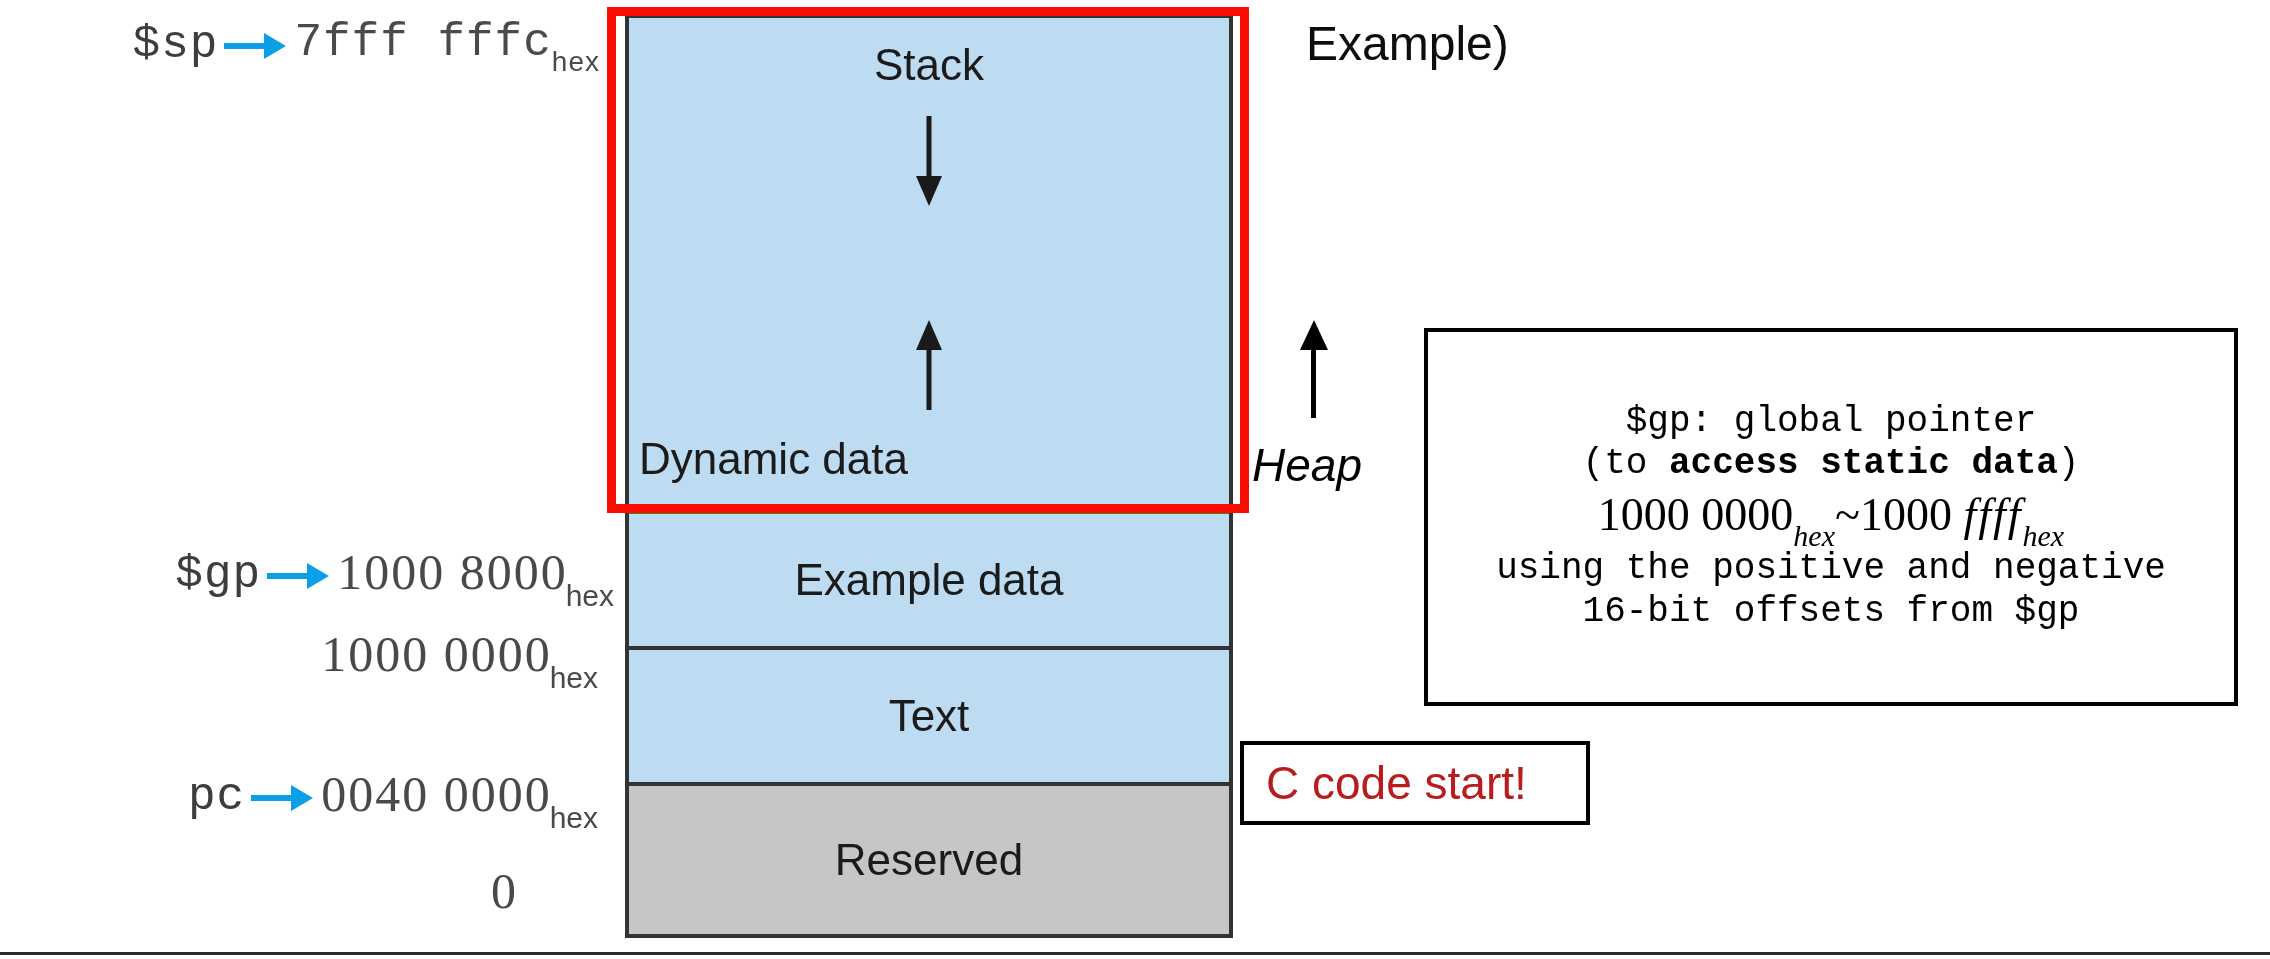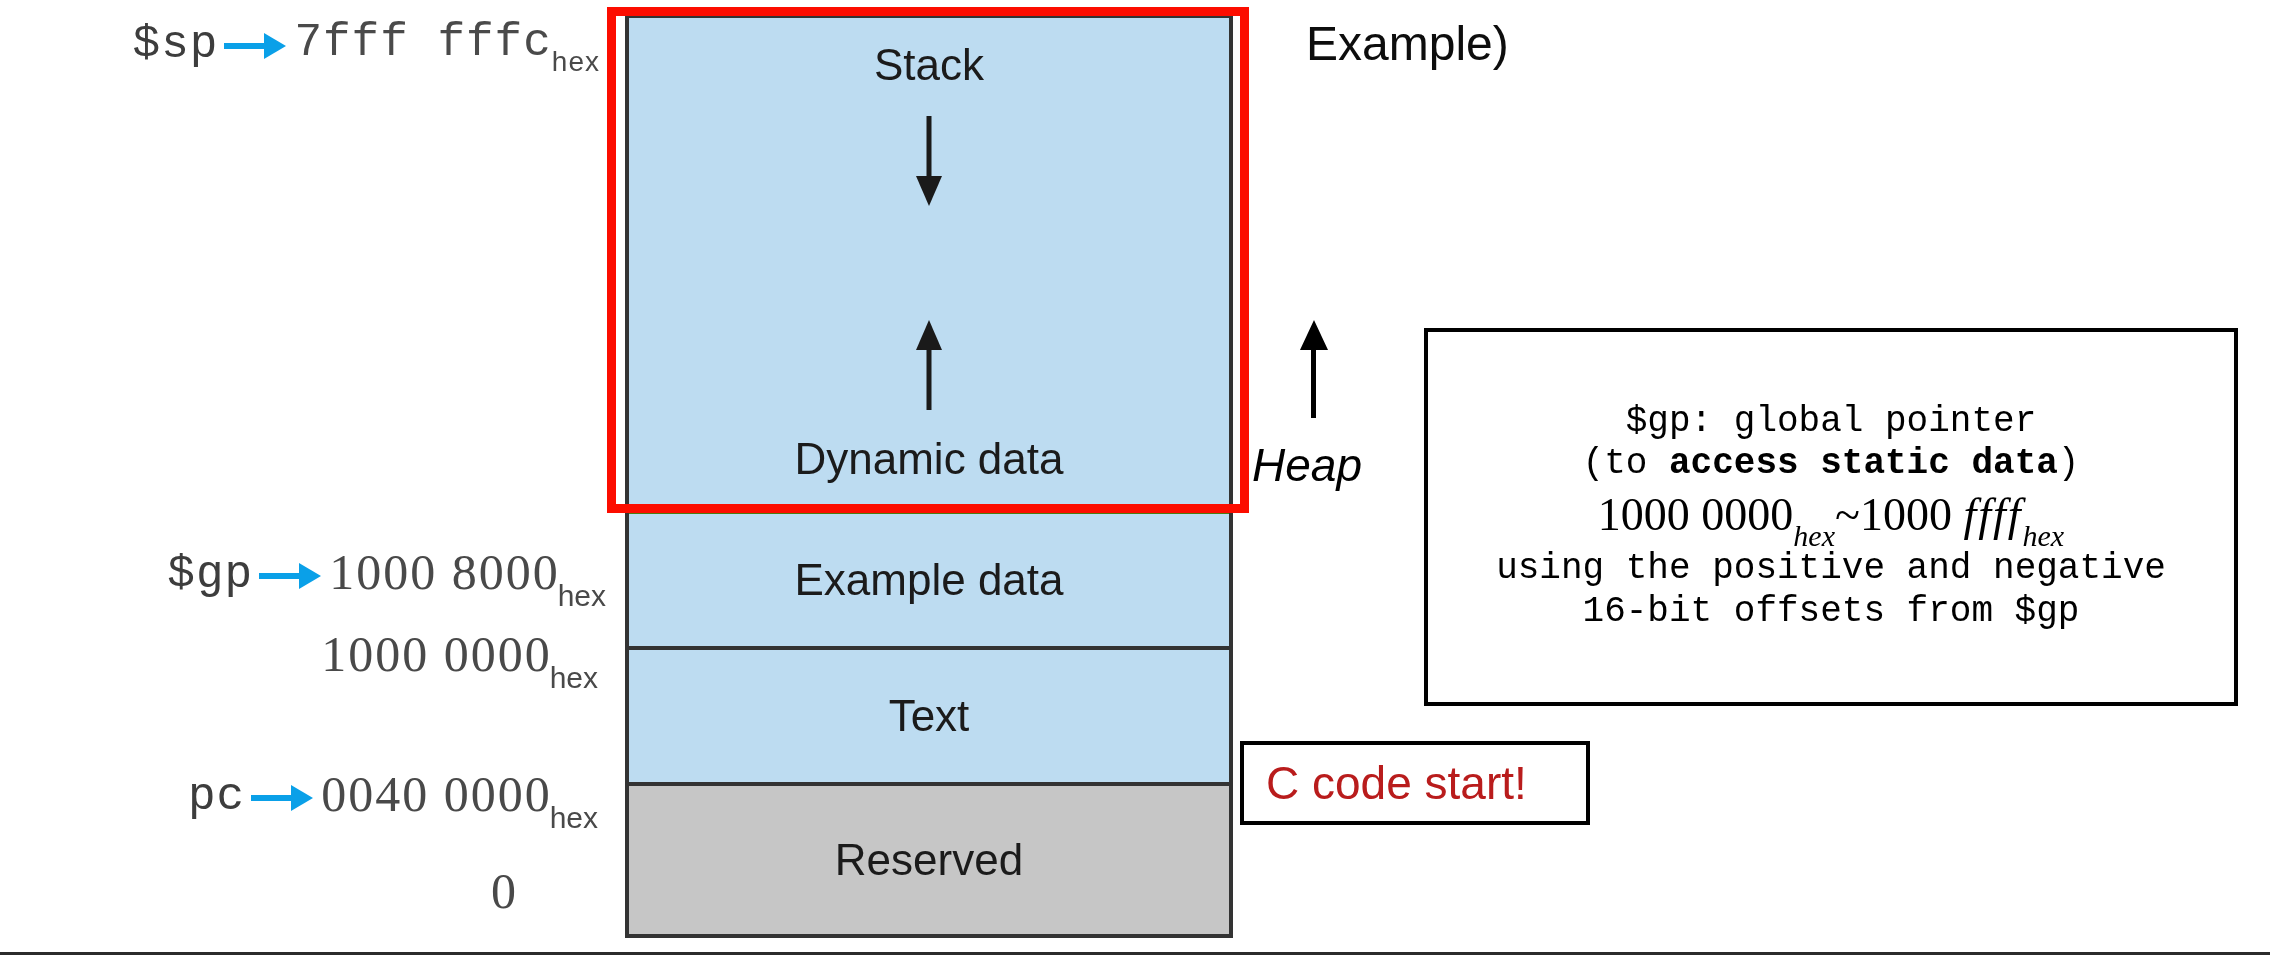--- a/index.html
+++ b/index.html
@@ -140,23 +140,23 @@
   #stack-label {
     position: absolute;
     top: 22px;
     left: 0;
     width: 100%;
     text-align: center;
   }
   #dynamic-label {
     position: absolute;
     bottom: 22px;
-    left: 0;
+    left: 10px;
     width: 100%;
-    text-align: center;
+    text-align: left;
   }
 
   
   .v-arrow {
     position: absolute;
     left: 50%;
     transform: translateX(-50%);
     width: 26px;
   }
   .v-arrow .shaft {
@@ -337,21 +337,21 @@
 
   <div class="addr-row" id="row-sp" style="left:0; top:10px; width:600px; height:70px;">
     <span class="reg-name">$sp</span>
     <span class="blue-arrow">
       <span class="shaft"></span>
         <span class="head"></span>
     </span>
     <span class="mono-val"><span>7fff fffc</span><span class="sub">hex</span></span>
   </div>
 
-  <div class="addr-row" id="row-gp" style="left:8px; top:540px; width:600px; height:70px;">
+  <div class="addr-row" id="row-gp" style="left:16px; top:540px; width:600px; height:70px;">
     <span class="reg-name">$gp</span>
     <span class="blue-arrow">
       <span class="shaft"></span>
         <span class="head"></span>
     </span>
     <span class="addr-val"><span>1000 8000</span><span class="sub">hex</span></span>
   </div>
 
   <div class="addr-row" id="row-static-base" style="left:0; top:622px; width:600px; height:70px;">
     <span class="addr-val"><span>1000 0000</span><span class="sub">hex</span></span>

